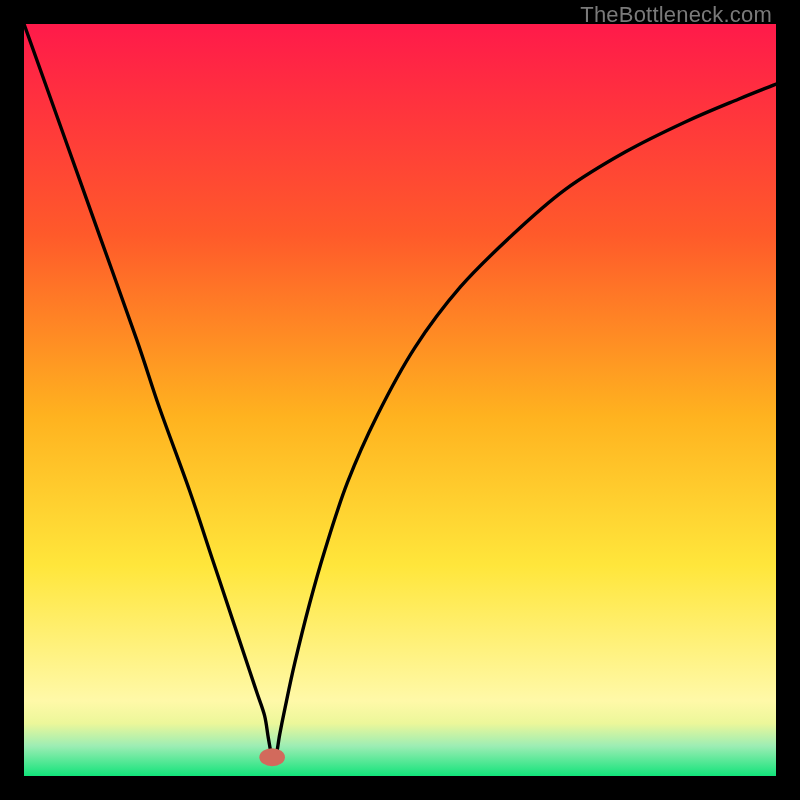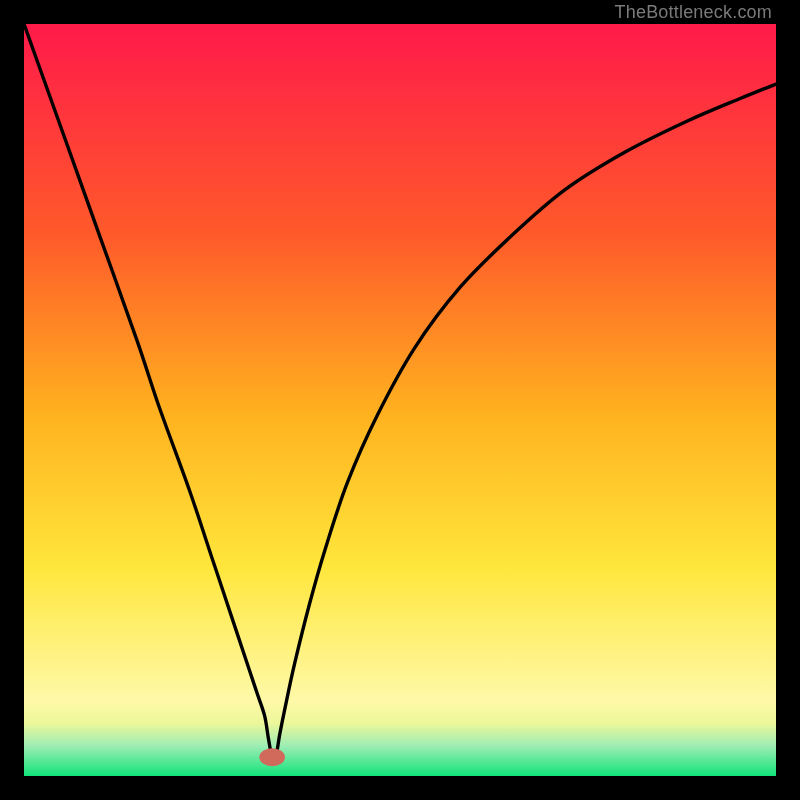--- a/index.html
+++ b/index.html
@@ -17,21 +17,21 @@
     height: 800px;
     box-sizing: border-box;
     border: 24px solid #000;
     background: #000;
   }
   .watermark {
     position: absolute;
     top: -22px;
     right: 4px;
     color: #7a7a7a;
-    font-size: 18px;
+    font-size: 22px;
     font-weight: 500;
     letter-spacing: 0.2px;
   }
   svg {
     position: absolute;
     inset: 0;
     width: 100%;
     height: 100%;
   }
 </style>

